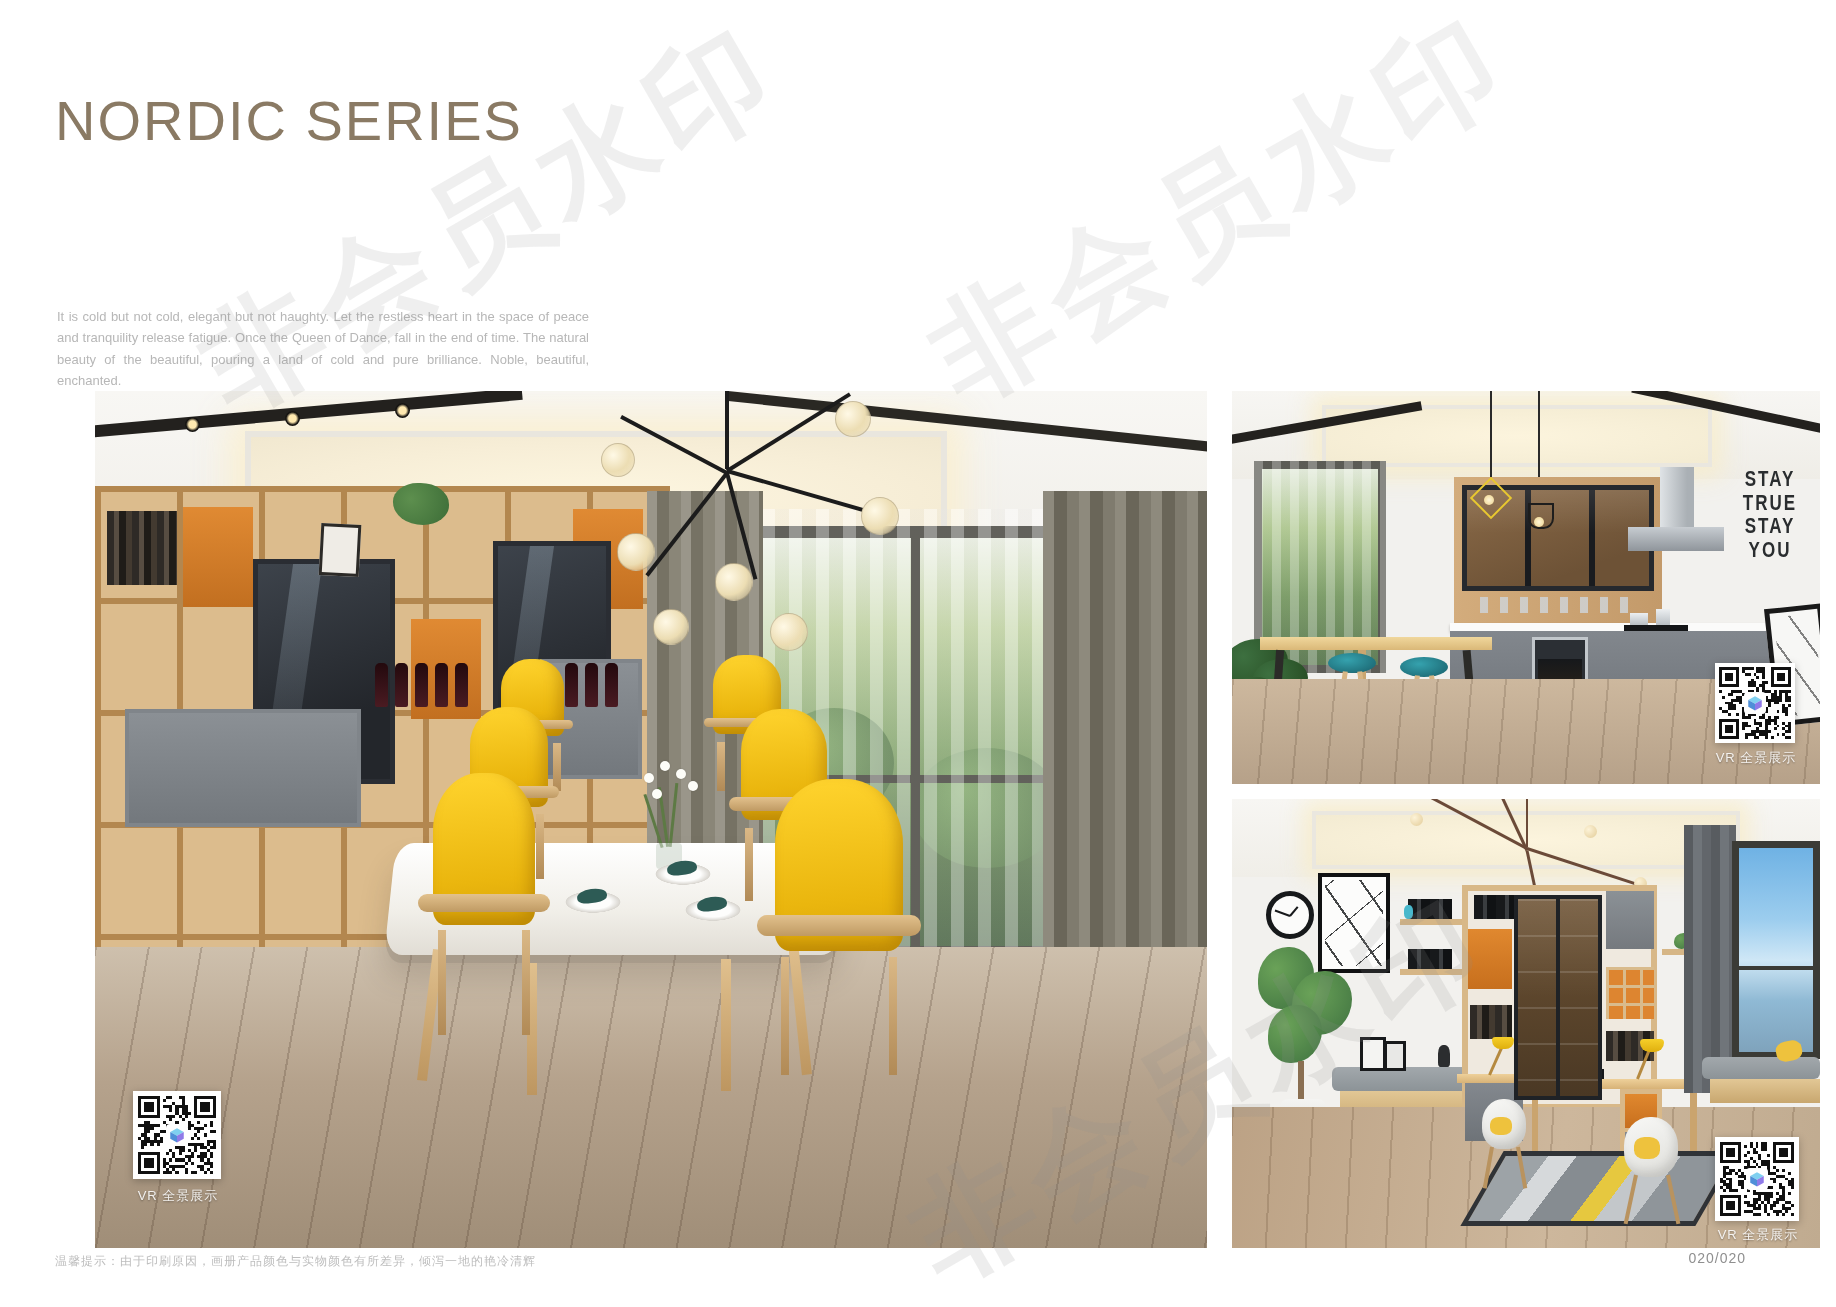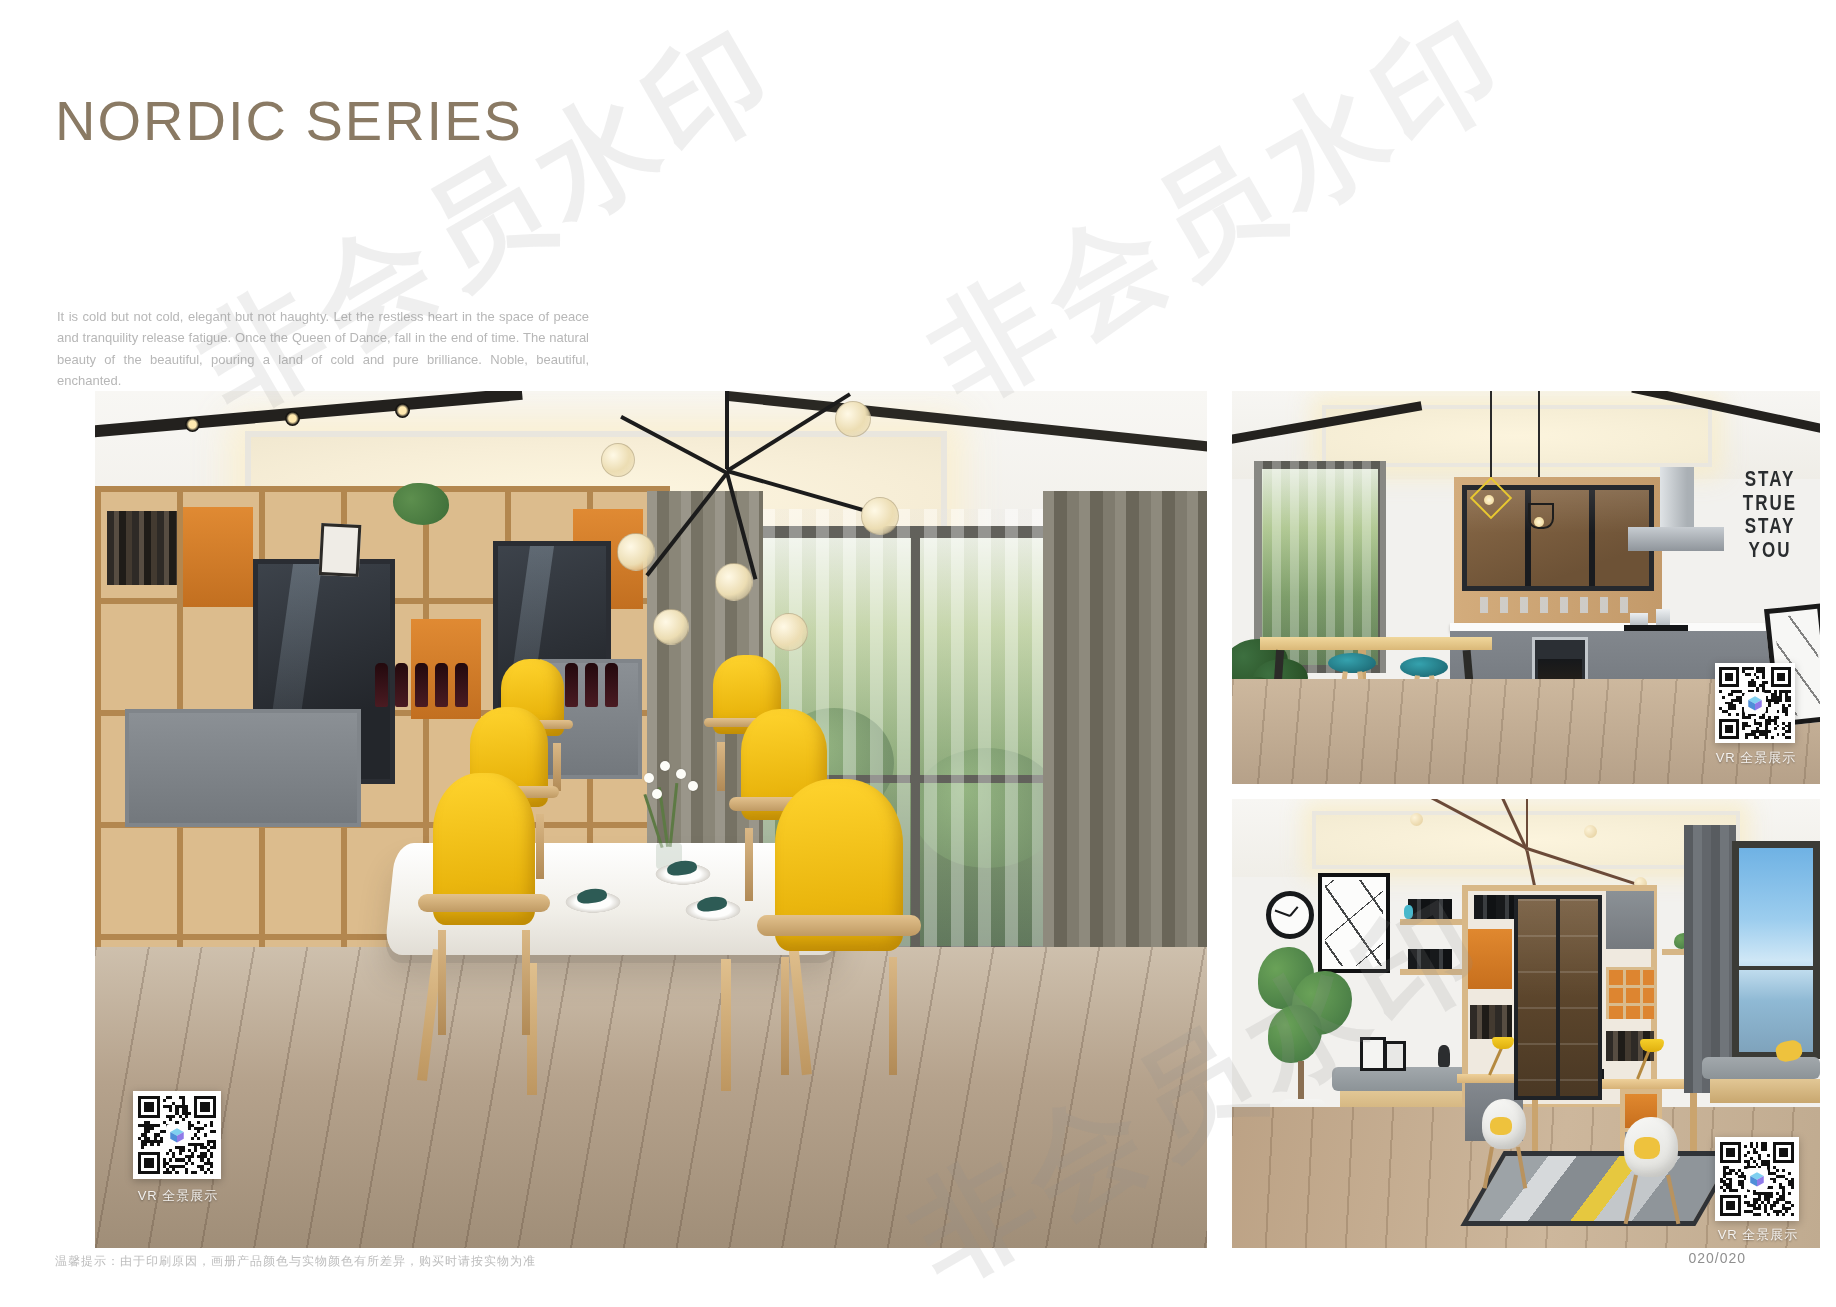--- a/index.html
+++ b/index.html
@@ -1136,15 +1136,15 @@
               <polygon points="12,3 21,8 12,13 3,8" fill="#7fd0f0"></polygon>
               <polygon points="3,8 12,13 12,22 3,17" fill="#4f8fd8"></polygon>
               <polygon points="21,8 12,13 12,22 21,17" fill="#8f7ae8"></polygon>
             </svg>
         </div>
       </div>
       <div class="vr-label" style="position:relative;margin-top:5px;text-align:center;">VR 全景展示</div>
     </div>
   </figure>
 
-  <div class="foot-note">温馨提示：由于印刷原因，画册产品颜色与实物颜色有所差异，购买时请按实物为准</div>
+  <div class="foot-note">温馨提示：由于印刷原因，画册产品颜色与实物颜色有所差异，倾泻一地的艳冷清辉</div>
   <div class="foot-page">020/020</div>
 </div>
 
 </body></html>

